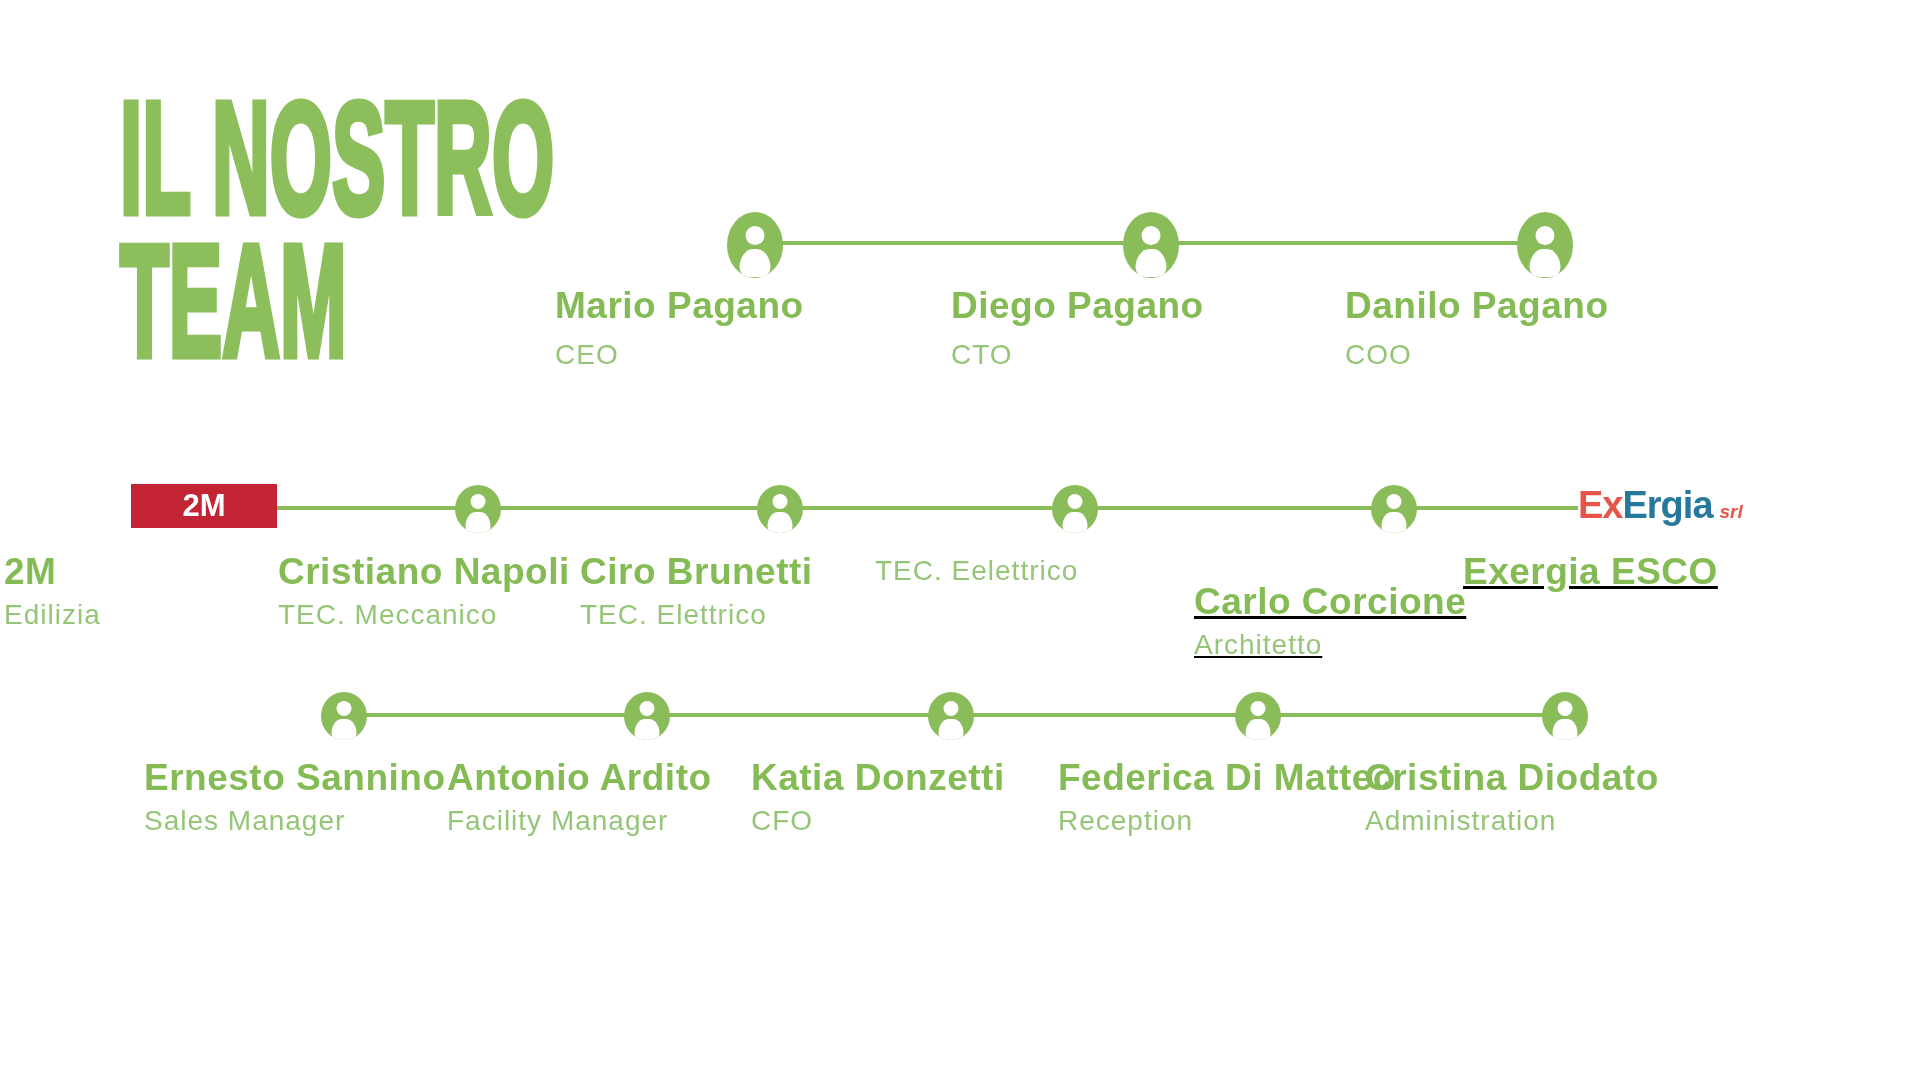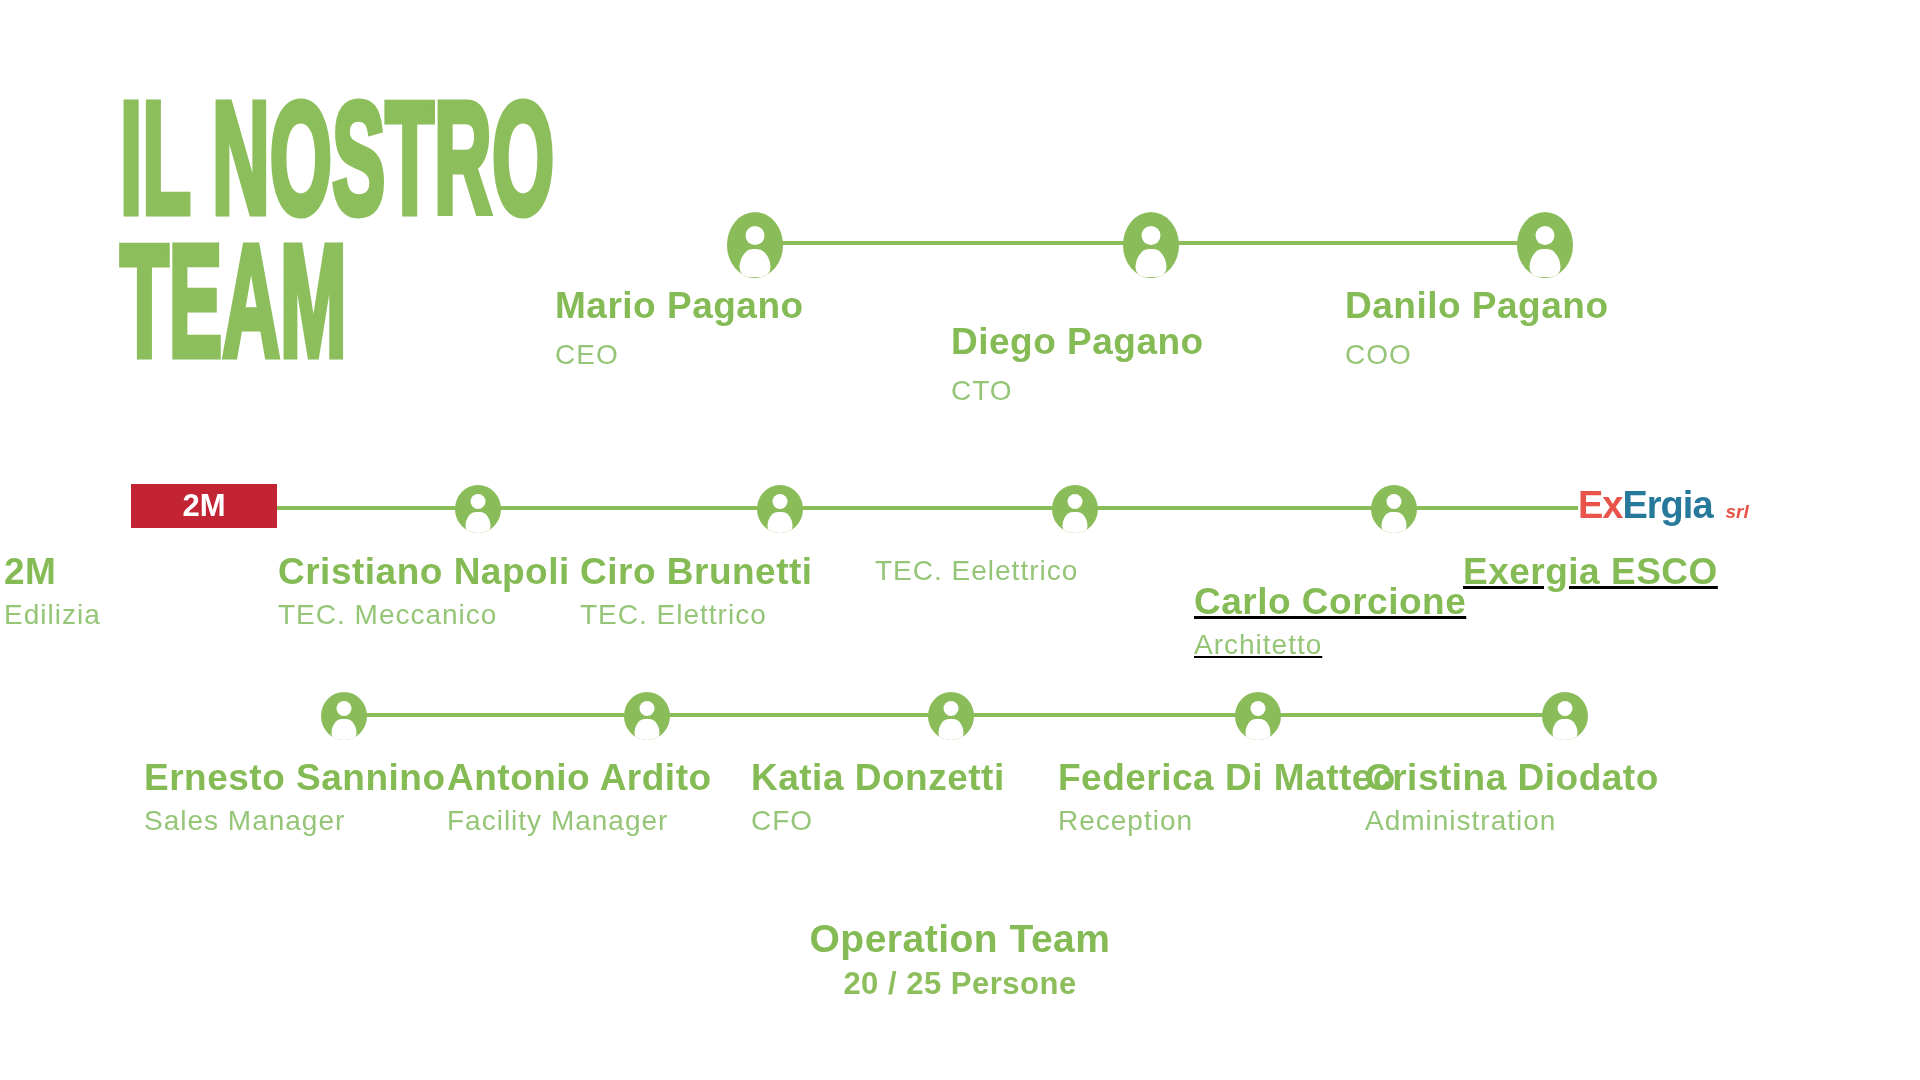--- a/index.html
+++ b/index.html
@@ -46,21 +46,21 @@
   }
 
   
   #logo-exergia {
     position:absolute; left:1578px; top:482px; height:46px; z-index:3;
     font-size:38px; font-weight:700; letter-spacing:-1px; line-height:46px;
     white-space:nowrap;
   }
   #logo-exergia .ex  { color:#e8544a; }
   #logo-exergia .erg { color:#27799c; }
-  #logo-exergia .srl { color:#e8544a; font-size:19px; font-style:italic; margin-left:13px; letter-spacing:0; }
+  #logo-exergia .srl { color:#e8544a; font-size:19px; font-style:italic; margin-left:7px; letter-spacing:0; }
 
   
   #footer { position:absolute; left:660px; top:916px; width:600px; text-align:center; }
   #footer .ft { font-size:39px; font-weight:700; color:#84bb55; letter-spacing:0.5px; line-height:46px; }
   #footer .fs { font-size:31px; font-weight:700; color:#8cbe5c; letter-spacing:0.5px; line-height:36px; margin-top:4px; }
 </style>
 </head>
 <body>
 
 <div id="slide">
@@ -128,21 +128,21 @@
   <div id="logo-2m">
     <span>2M</span>
   </div>
 
   <div id="logo-exergia"><span class="ex">Ex</span><span class="erg">Ergia</span><span class="srl">srl</span></div>
 
   <div class="cell row1" style="left:555px;  top:284px;">
     <div class="mname">Mario Pagano</div>
     <div class="mrole">CEO</div>
   </div>
-  <div class="cell row1" style="left:951px;  top:284px;margin-top:36px;">
+  <div class="cell row1" style="left:951px;  top:284px;">
     <div class="mname">Diego Pagano</div>
     <div class="mrole">CTO</div>
   </div>
   <div class="cell row1" style="left:1345px; top:284px;">
     <div class="mname">Danilo Pagano</div>
     <div class="mrole">COO</div>
   </div>
 
   <div class="cell" style="left:4px;    top:550px;">
     <div class="mname">2M</div>
@@ -181,18 +181,14 @@
   </div>
   <div class="cell" style="left:1058px; top:756px;">
     <div class="mname">Federica Di Matteo</div>
     <div class="mrole">Reception</div>
   </div>
   <div class="cell" style="left:1365px; top:756px;">
     <div class="mname">Cristina Diodato</div>
     <div class="mrole">Administration</div>
   </div>
 
-  <div id="footer">
-    <div class="ft">Operation Team</div>
-    <div class="fs">20 / 25 Persone</div>
-  </div>
 
 </div>
 
 </body></html>

